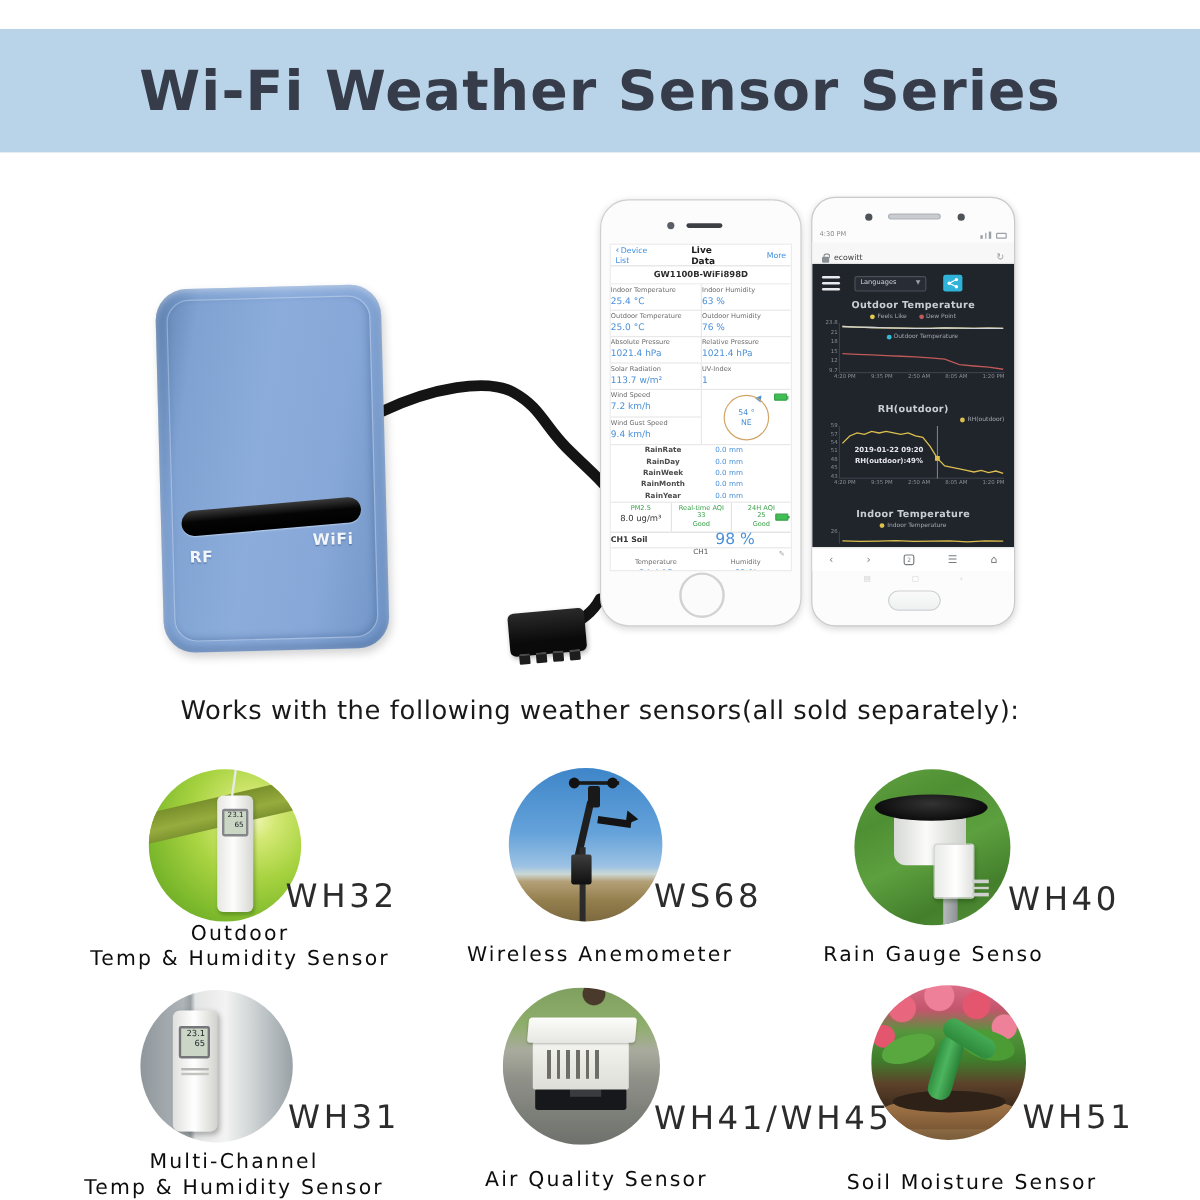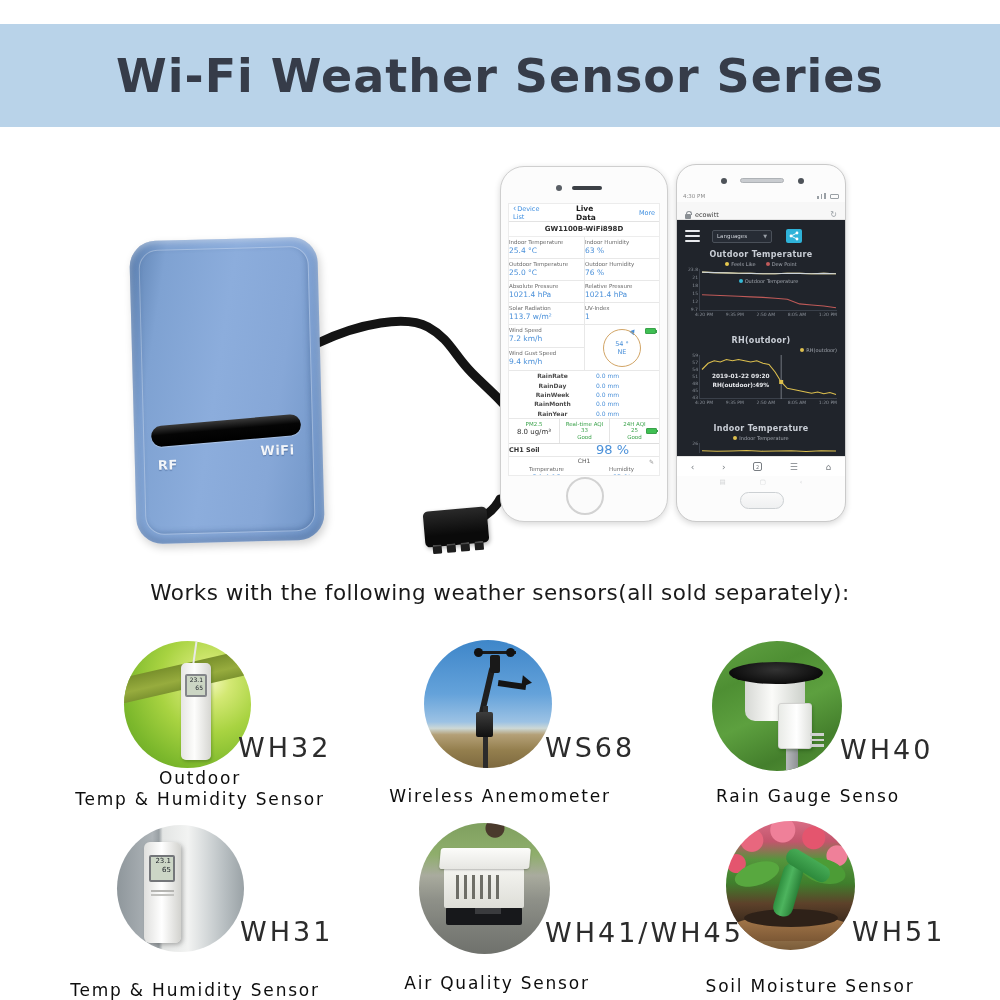--- a/index.html
+++ b/index.html
@@ -563,32 +563,33 @@
     <div class="wh40-body"></div>
     <div class="wh40-funnel"></div>
     <div class="wh40-bracket"></div>
     <div class="wh40-pins">
         <i></i>
         <i></i>
         <i></i>
       </div>
   </div>
   <div class="model" style="left:840px;top:710px;">WH40</div>
-  <div class="cap" style="left:638px;top:762px;">Rain Gauge Senso</div>
+  <div class="cap" style="left:608px;top:762px;">Rain Gauge Senso</div>
 
   <div class="photo p-wh31">
     <div class="wh31-body">
       <div class="wh31-lcd">
           <div>23.1</div>
           <div>65</div>
         </div>
       <div class="wh31-txt"></div>
     </div>
   </div>
   <div class="model" style="left:240px;top:892px;">WH31</div>
+  <div class="cap" style="left:25px;top:934px;">Multi-Channel</div>
   <div class="cap" style="left:25px;top:956px;">Temp &amp; Humidity Sensor</div>
 
   <div class="photo p-wh41">
     <div class="wh41-base"></div>
     <div class="wh41-step"></div>
     <div class="wh41-body"></div>
     <div class="wh41-vents"></div>
     <div class="wh41-lid"></div>
   </div>
   <div class="model" style="left:545px;top:893px;">WH41/WH45</div>

